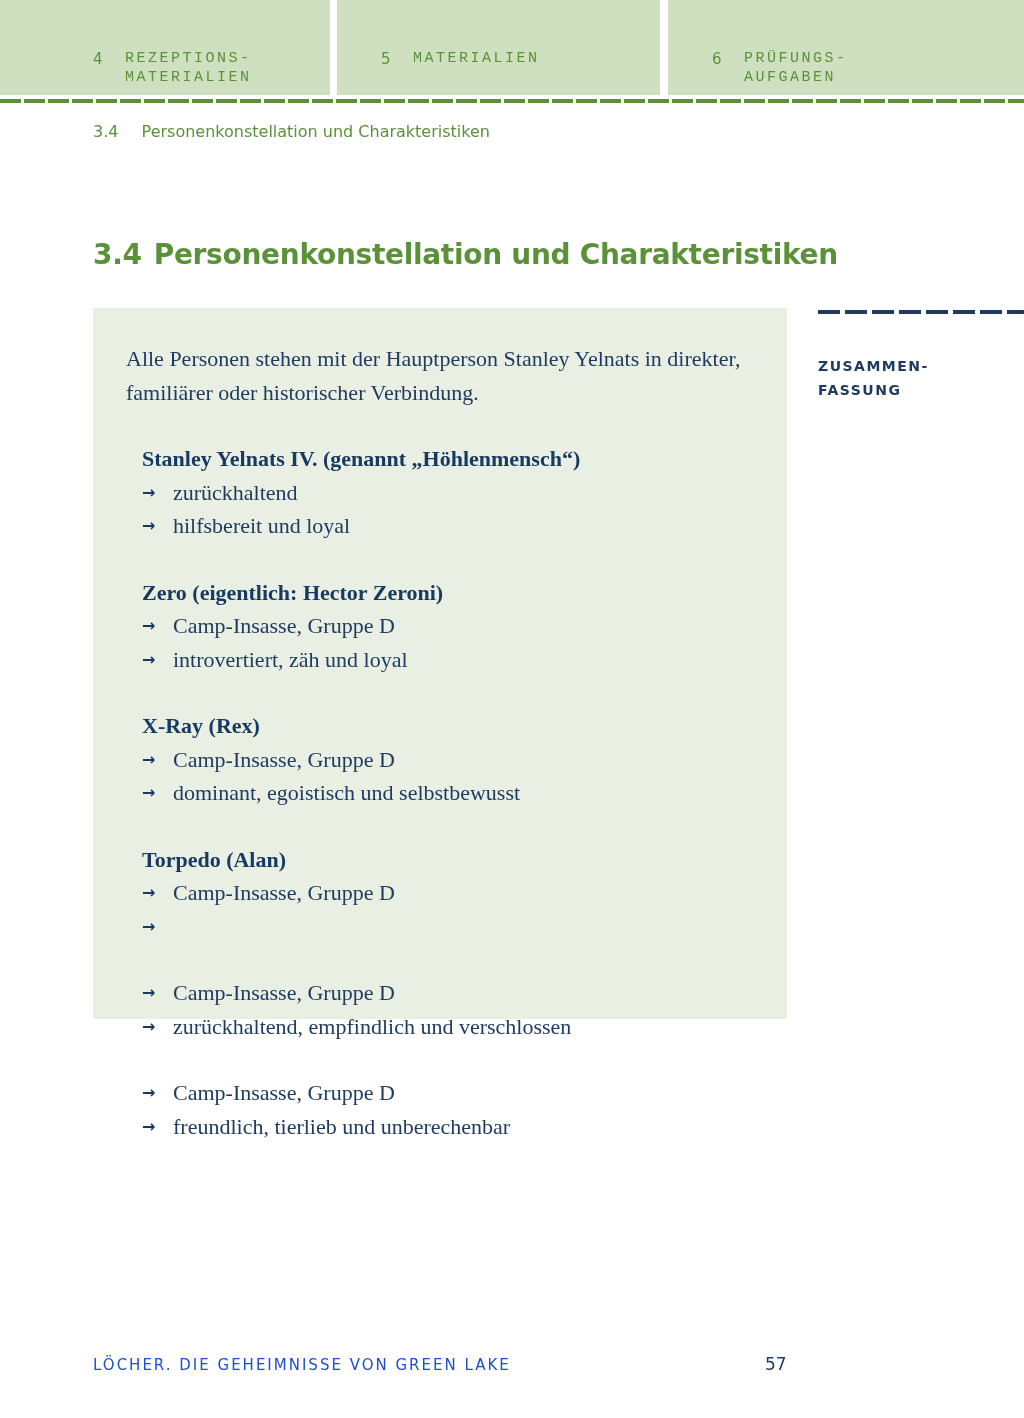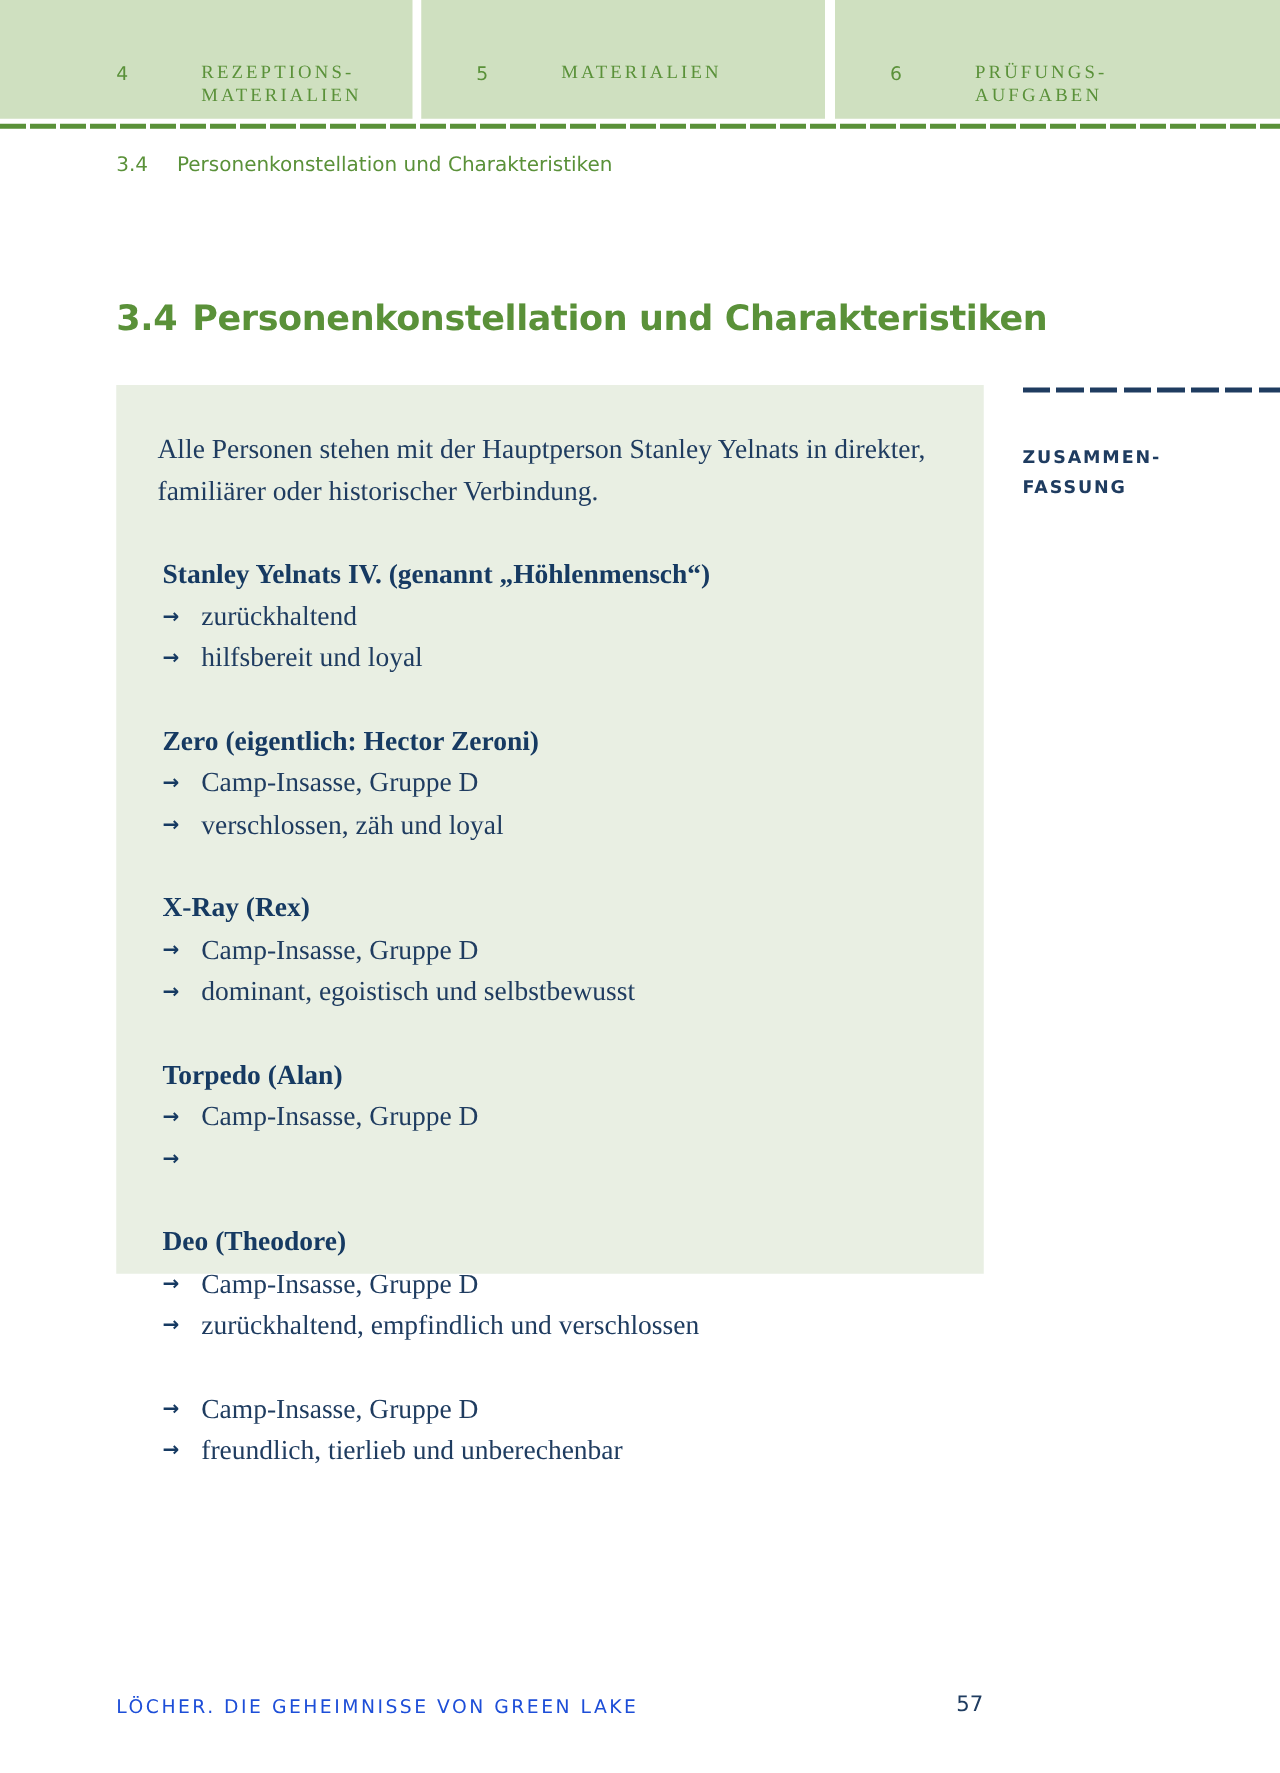--- a/index.html
+++ b/index.html
@@ -1,29 +1,29 @@
 <!DOCTYPE html>
 <html><head>
 <meta charset="utf-8">
 <style>
   html, body { margin:0; padding:0; }
   body { width:1024px; height:1418px; position:relative; background:#ffffff; overflow:hidden; font-family:"Liberation Serif", serif; }
   .tab { position:absolute; top:0; height:95px; background:#cfe0c0; }
   .tab .num { position:absolute; font-family:"DejaVu Sans", sans-serif; font-size:15px; letter-spacing:2px; color:#5a9139; }
-  .tab .lbl { position:absolute; font-family:Liberation Serif, serif; font-size:15px; letter-spacing:2.5px; color:#5a9139; line-height:19px;margin-left:36px; }
+  .tab .lbl { position:absolute; font-family:Liberation Mono, monospace; font-size:15px; letter-spacing:2.5px; color:#5a9139; line-height:19px; }
   .dash-green { position:absolute; top:99px; left:0; width:1024px; height:4px;
     background: repeating-linear-gradient(90deg, #5a9139 0 21px, transparent 21px 24px); }
   .running-head { position:absolute; top:122px; left:93px; font-family:"DejaVu Sans", sans-serif; font-size:16px; color:#5a9139; }
   .running-head .rh-num { margin-right:18px; }
   .page-title { position:absolute; top:238px; left:93px; font-family:"DejaVu Sans", sans-serif; font-size:28px; font-weight:bold; color:#5a9139; margin:0; letter-spacing:-0.3px; }
   .page-title .pt-num { margin-right:12px; }
   .box { position:absolute; left:93px; top:308px; width:694px; height:711px; background:#e9efe3; }
   .box-inner { position:absolute; left:33px; top:34px; width:640px; color:#1f3c60; font-size:22px; line-height:33.5px; }
   .intro { margin:0 0 33px 0; }
-  .person { margin:0 0 33px 4px; }
+  .person { margin:0 0 33px 16px; }
   .person-name { font-weight:bold; color:#163a62; }
   .trait { display:flex; align-items:center; }
   .trait .arrow { width:31px; font-family:"DejaVu Sans", sans-serif; font-size:16px; font-weight:bold; color:#163a62; }
   .side-dash { position:absolute; top:310px; left:818px; width:206px; height:4px;
     background: repeating-linear-gradient(90deg, #1f3c60 0 22px, transparent 22px 27px); }
   .side-label { position:absolute; top:326px; left:818px; font-family:"DejaVu Sans", sans-serif; font-size:14px; letter-spacing:1.5px; line-height:24px; color:#1f3c60; font-weight:bold;margin-top:28px; }
   .footer-title { position:absolute; top:1356px; left:93px; font-family:"DejaVu Sans", sans-serif; font-size:15px; letter-spacing:2px; color:#1d4ed8; }
   .page-number { position:absolute; top:1354px; left:765px; font-family:"DejaVu Sans", sans-serif; font-size:17px; color:#1f3c60; }
 </style>
 </head>
@@ -78,21 +78,21 @@
     </div>
 
     <div class="person">
       <div class="person-name">Zero (eigentlich: Hector Zeroni)</div>
       <div class="trait">
           <span class="arrow">→</span>
           <span>Camp-Insasse, Gruppe D</span>
         </div>
       <div class="trait">
           <span class="arrow">→</span>
-          <span>verschlossen, zäh und loyal</span>
+          <span>introvertiert, zäh und loyal</span>
         </div>
     </div>
 
     <div class="person">
       <div class="person-name">X-Ray (Rex)</div>
       <div class="trait">
           <span class="arrow">→</span>
           <span>Camp-Insasse, Gruppe D</span>
         </div>
       <div class="trait">
@@ -106,21 +106,20 @@
       <div class="trait">
           <span class="arrow">→</span>
           <span>Camp-Insasse, Gruppe D</span>
         </div>
       <div class="trait">
           <span class="arrow">→</span>
         </div>
     </div>
 
     <div class="person">
-      <div class="person-name">Deo (Theodore)</div>
       <div class="trait">
           <span class="arrow">→</span>
           <span>Camp-Insasse, Gruppe D</span>
         </div>
       <div class="trait">
           <span class="arrow">→</span>
           <span>zurückhaltend, empfindlich und verschlossen</span>
         </div>
     </div>
 

